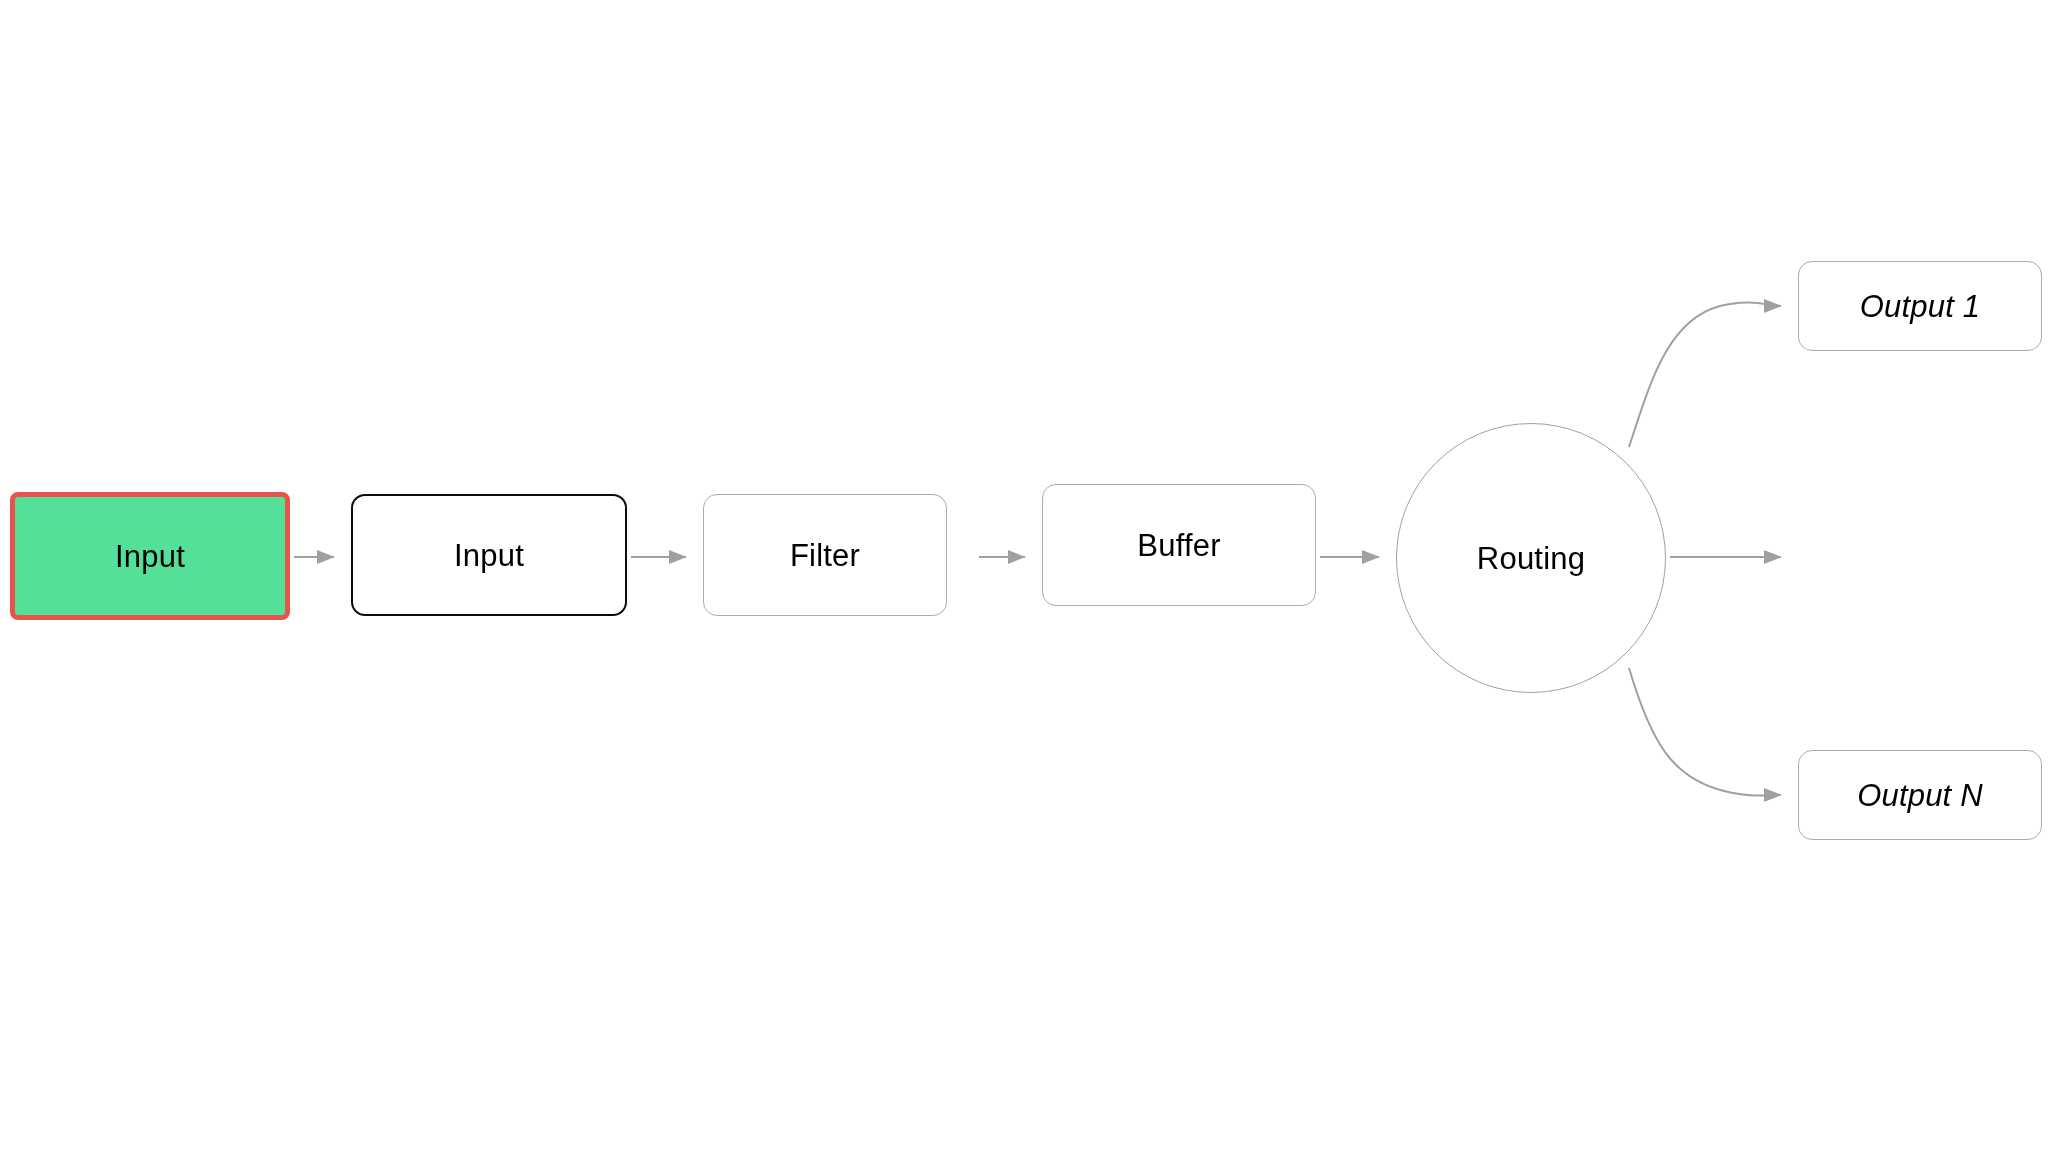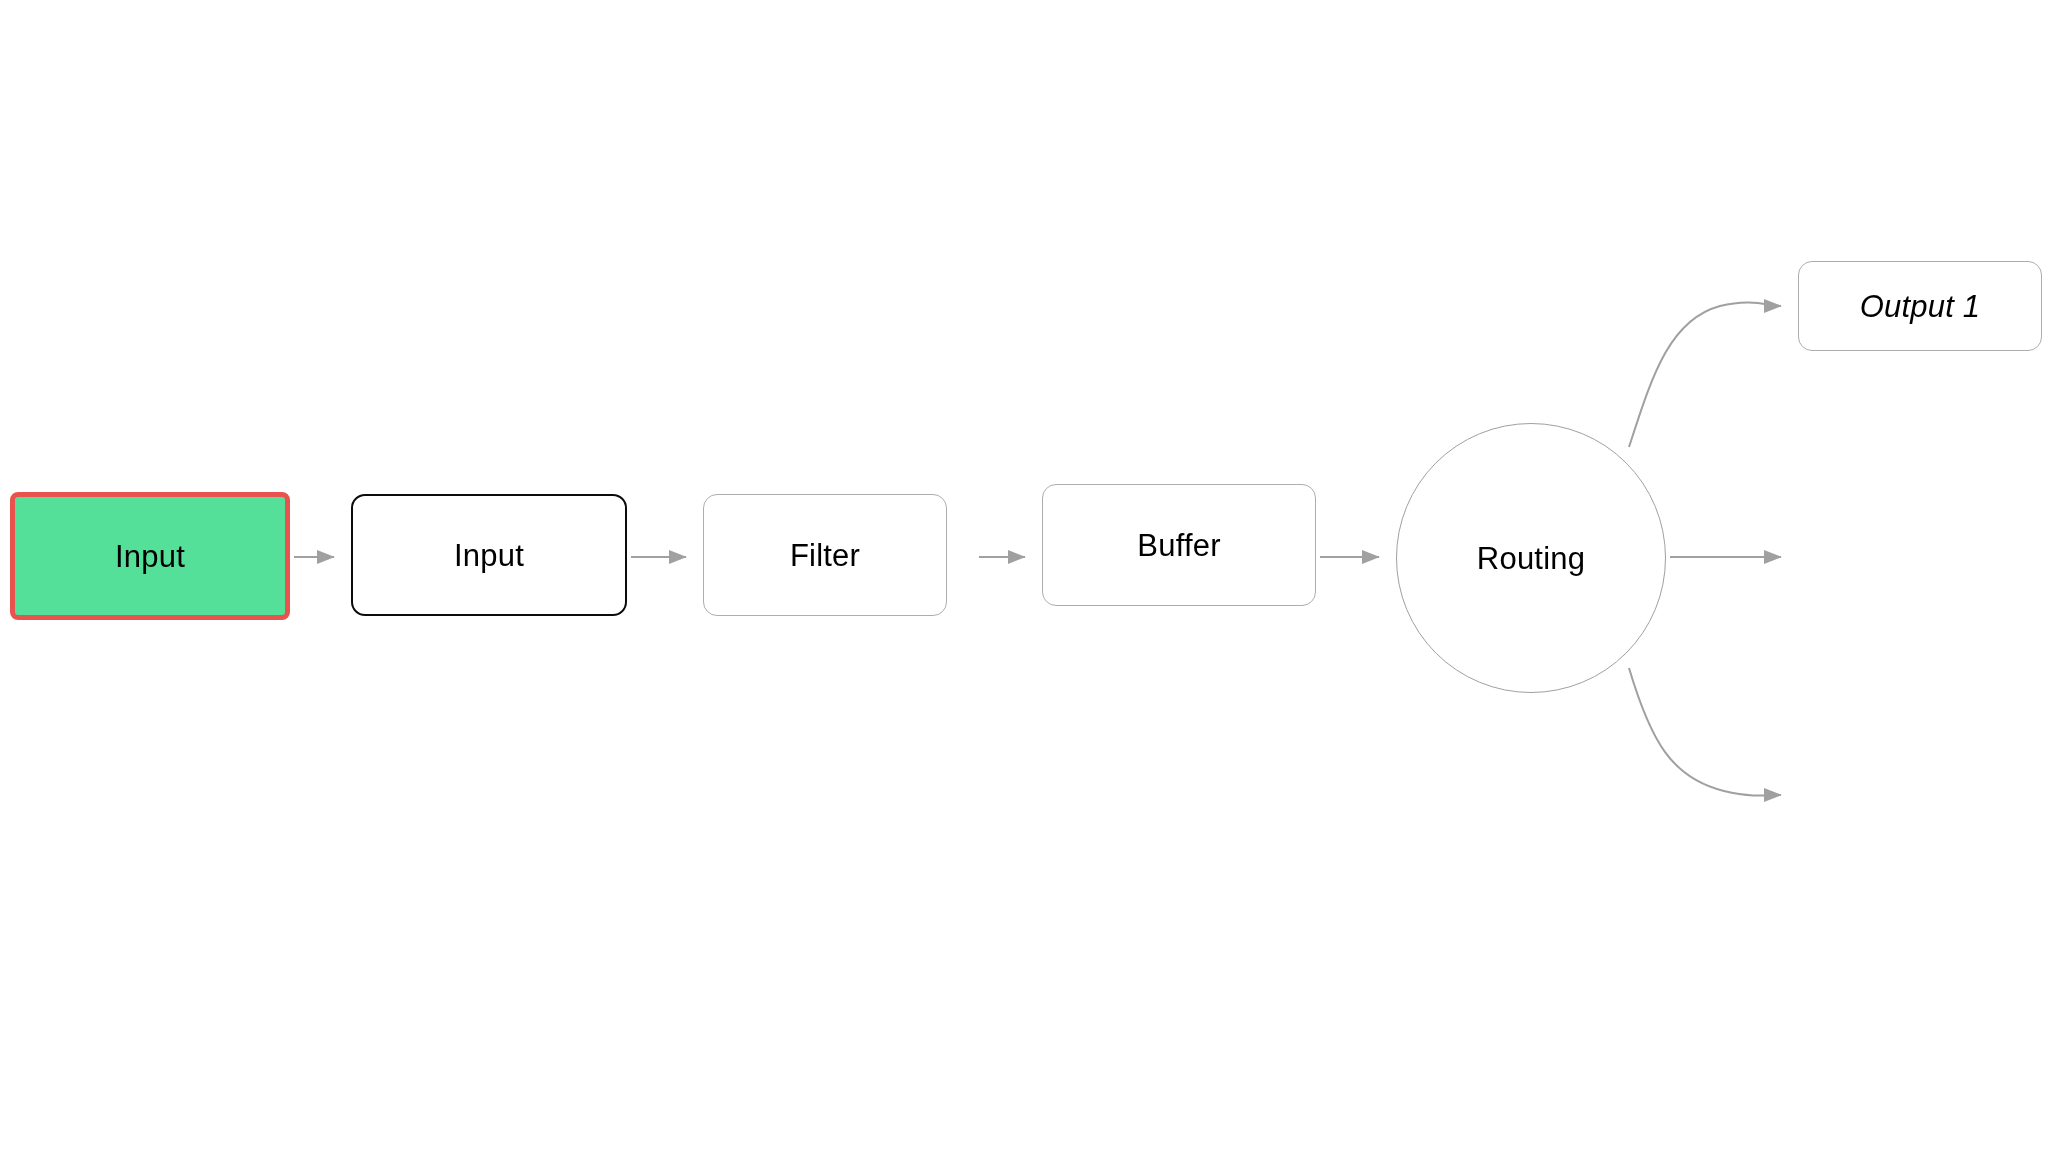--- a/index.html
+++ b/index.html
@@ -108,14 +108,17 @@
 
   <div class="node style-circle" style="left:1396px; top:423px; width:270px; height:270px;">
     <span class="node-label">Routing</span>
   </div>
 
   <div class="node rounded style-plain italic" style="left:1798px; top:261px; width:244px; height:90px;">
     <span class="node-label">Output 1</span>
   </div>
 
 
+  <div class="node rounded style-plain italic" style="left:1798px; top:750px; width:244px; height:90px;">
+    <span class="node-label">Output N</span>
+  </div>
 
 </div>
 
 </body></html>

